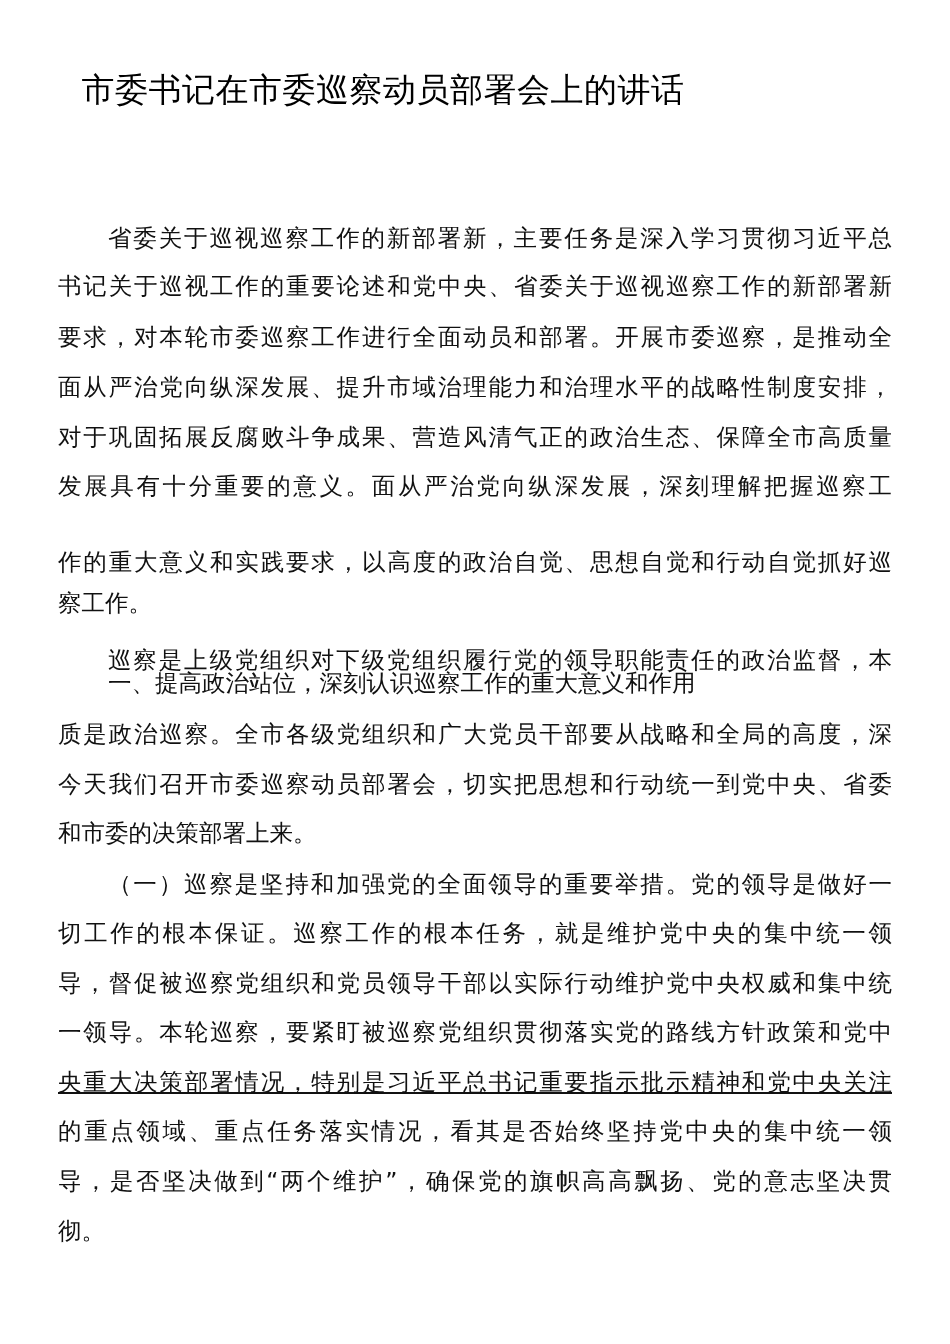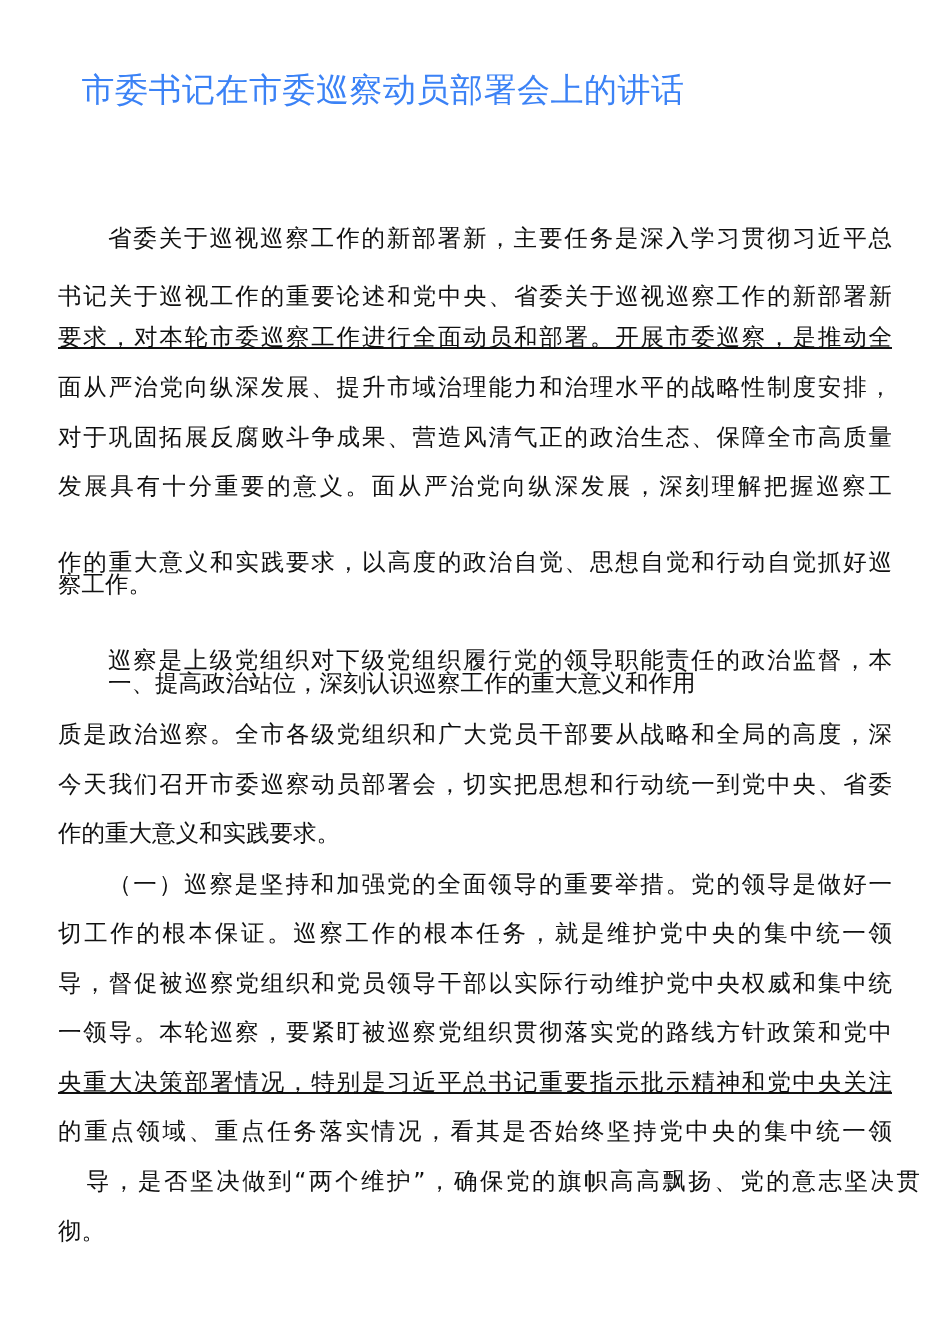--- a/index.html
+++ b/index.html
@@ -4,61 +4,61 @@
   <style>
     html, body { margin: 0; padding: 0; background: #ffffff; }
     body {
       width: 950px; height: 1344px; position: relative; overflow: hidden;
       font-family: "DejaVu Sans", "Liberation Sans", sans-serif;
       color: #111111;
     }
     .page { position: absolute; left: 0; top: 0; width: 950px; height: 1344px; background: #fff; }
     .title {
       position: absolute; left: 0; top: 68px; width: 766px; text-align: center;
-      font-size: 33px; line-height: 44px; color: #3b82f6; letter-spacing: 0.5px;
+      font-size: 33px; line-height: 44px; color: #000000; letter-spacing: 0.5px;
     }
     .line {
       position: absolute; left: 58px; width: 834px; height: 36px;
       font-size: 23.5px; line-height: 36px; white-space: nowrap;
       text-align: justify; text-align-last: justify; color: #111;
     }
     .line.last { text-align-last: left; }
     .line.indent { left: 108px; width: 784px; }
     .heading { letter-spacing: 0px; }
   </style>
 </head>
 <body>
 
 <div class="page">
   <div class="title">市委书记在市委巡察动员部署会上的讲话</div>
 
 
   <div>
     <div class="line indent" style="top:220px;">省委关于巡视巡察工作的新部署新，主要任务是深入学习贯彻习近平总</div>
-    <div class="line" style="top:278px;">书记关于巡视工作的重要论述和党中央、省委关于巡视巡察工作的新部署新</div>
-    <div class="line" style="top:319px;text-decoration:underline;">要求，对本轮市委巡察工作进行全面动员和部署。开展市委巡察，是推动全</div>
+    <div class="line" style="top:268px;">书记关于巡视工作的重要论述和党中央、省委关于巡视巡察工作的新部署新</div>
+    <div class="line" style="top:319px;">要求，对本轮市委巡察工作进行全面动员和部署。开展市委巡察，是推动全</div>
     <div class="line" style="top:369px;">面从严治党向纵深发展、提升市域治理能力和治理水平的战略性制度安排，</div>
     <div class="line" style="top:419px;">对于巩固拓展反腐败斗争成果、营造风清气正的政治生态、保障全市高质量</div>
     <div class="line" style="top:468px;">发展具有十分重要的意义。面从严治党向纵深发展，深刻理解把握巡察工</div>
     <div class="line" style="top:518px;margin-top:26px;">作的重大意义和实践要求，以高度的政治自觉、思想自觉和行动自觉抓好巡</div>
-    <div class="line last" style="top:568px;font-family:Liberation Mono, monospace;">察工作。</div>
+    <div class="line last" style="top:585px;">察工作。</div>
   </div>
 
   <div class="line indent last heading" style="top:617px;margin-top:48px;">一、提高政治站位，深刻认识巡察工作的重大意义和作用</div>
 
   <div>
     <div class="line indent" style="top:634px;margin-top:8px;">巡察是上级党组织对下级党组织履行党的领导职能责任的政治监督，本</div>
     <div class="line" style="top:716px;">质是政治巡察。全市各级党组织和广大党员干部要从战略和全局的高度，深</div>
     <div class="line" style="top:766px;">今天我们召开市委巡察动员部署会，切实把思想和行动统一到党中央、省委</div>
-    <div class="line last" style="top:815px;">作的重大意义和实践要求。</div>
+    <div class="line last" style="top:815px;">和市委的决策部署上来。</div>
   </div>
 
   <div>
     <div class="line indent" style="top:866px;">（一）巡察是坚持和加强党的全面领导的重要举措。党的领导是做好一</div>
     <div class="line" style="top:915px;">切工作的根本保证。巡察工作的根本任务，就是维护党中央的集中统一领</div>
     <div class="line" style="top:965px;">导，督促被巡察党组织和党员领导干部以实际行动维护党中央权威和集中统</div>
     <div class="line" style="top:1014px;">一领导。本轮巡察，要紧盯被巡察党组织贯彻落实党的路线方针政策和党中</div>
     <div class="line" style="top:1064px;text-decoration:underline;">央重大决策部署情况，特别是习近平总书记重要指示批示精神和党中央关注</div>
     <div class="line" style="top:1113px;">的重点领域、重点任务落实情况，看其是否始终坚持党中央的集中统一领</div>
-    <div class="line" style="top:1163px;margin-left:28px;">导，是否坚决做到“两个维护”，确保党的旗帜高高飘扬、党的意志坚决贯</div>
+    <div class="line" style="top:1163px;">导，是否坚决做到“两个维护”，确保党的旗帜高高飘扬、党的意志坚决贯</div>
     <div class="line last" style="top:1213px;">彻。</div>
   </div>
 </div>
 
 </body></html>

